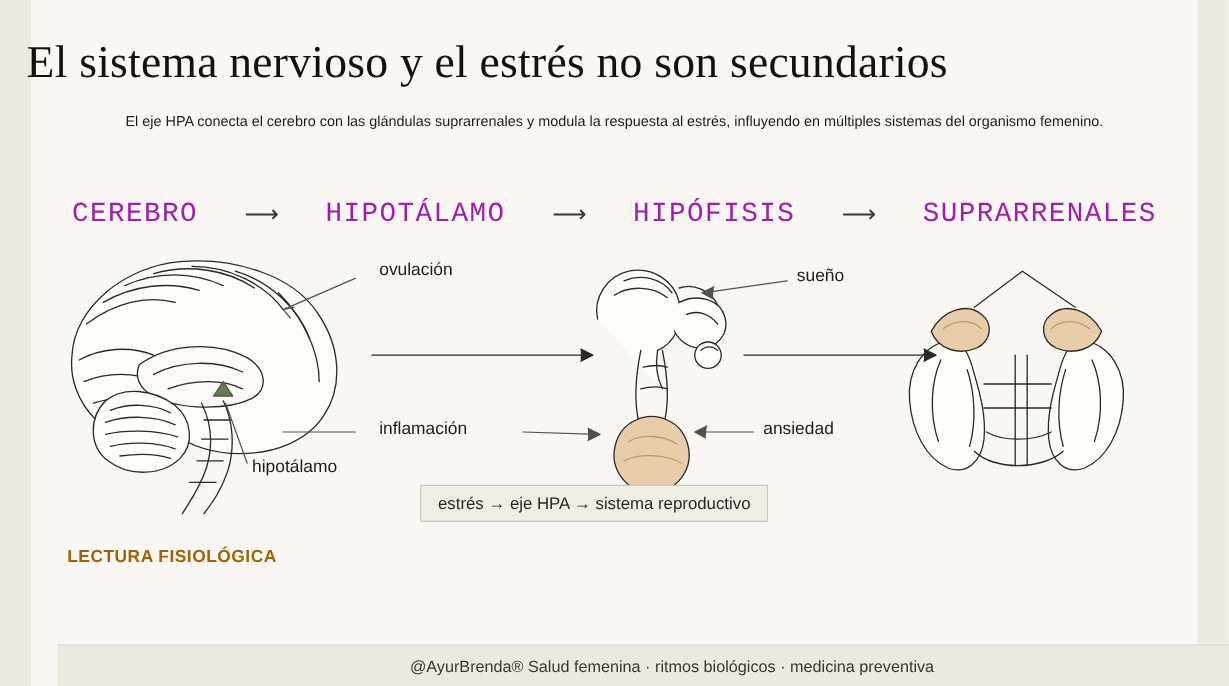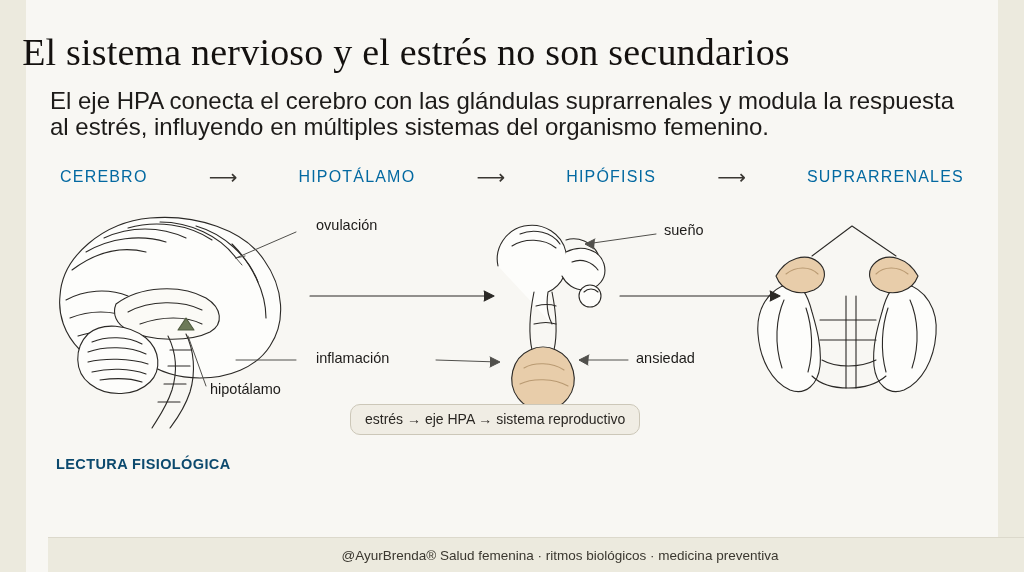--- a/index.html
+++ b/index.html
@@ -30,39 +30,40 @@
     font-family: "Liberation Serif", serif;
     font-size: 38px;
     color: #14110f;
     letter-spacing: 0.2px;
   }
   .subtitle {
     position: absolute;
     top: 88px;
     left: 50px;
     width: 924px;
-    text-align: left;
-    font-size: 24px;
+    text-align: center;
+    font-size: 12px;
     line-height: 26px;
     color: #1d1b19;
   }
   .stages {
     position: absolute;
     top: 165px;
     left: 60px;
     width: 904px;
     display: flex;
     align-items: center;
     justify-content: space-between;
   }
   .stage-label {
-    font-size: 16px;
+    font-size: 23px;
     letter-spacing: 1.2px;
-    color: #0369a1;
+    color: #a21caf;
     white-space: nowrap;
+    font-family: Liberation Mono, monospace;
   }
   .stage-arrow {
     font-size: 20px;
     color: #3a3732;
     padding: 0 4px;
   }
   .diagram {
     position: absolute;
     top: 200px;
     left: 0;
@@ -80,36 +81,36 @@
   .c-sueno { left: 664px; top: 222px; }
   .c-ansiedad { left: 636px; top: 350px; }
   .c-hipotalamo { left: 210px; top: 381px; }
   .tag {
     position: absolute;
     left: 350px;
     top: 404px;
     padding: 6px 14px 7px 14px;
     background: #f0ede4;
     border: 1px solid #ccc7b8;
-    border-radius: 10px;
+    border-radius: 1px;
     font-size: 14px;
     color: #2a2723;
     white-space: nowrap;
   }
   .footer-block {
     position: absolute;
     left: 56px;
     top: 456px;
     width: 930px;
   }
   .footer-head {
     font-size: 14.5px;
     font-weight: bold;
     letter-spacing: 0.4px;
-    color: #0c4a6e;
+    color: #a16207;
     margin-bottom: 8px;
   }
   .footer-body {
     font-size: 16.5px;
     line-height: 23px;
     color: #1c1a17;
   }
   .credit-bar {
     position: absolute;
     left: 0;

